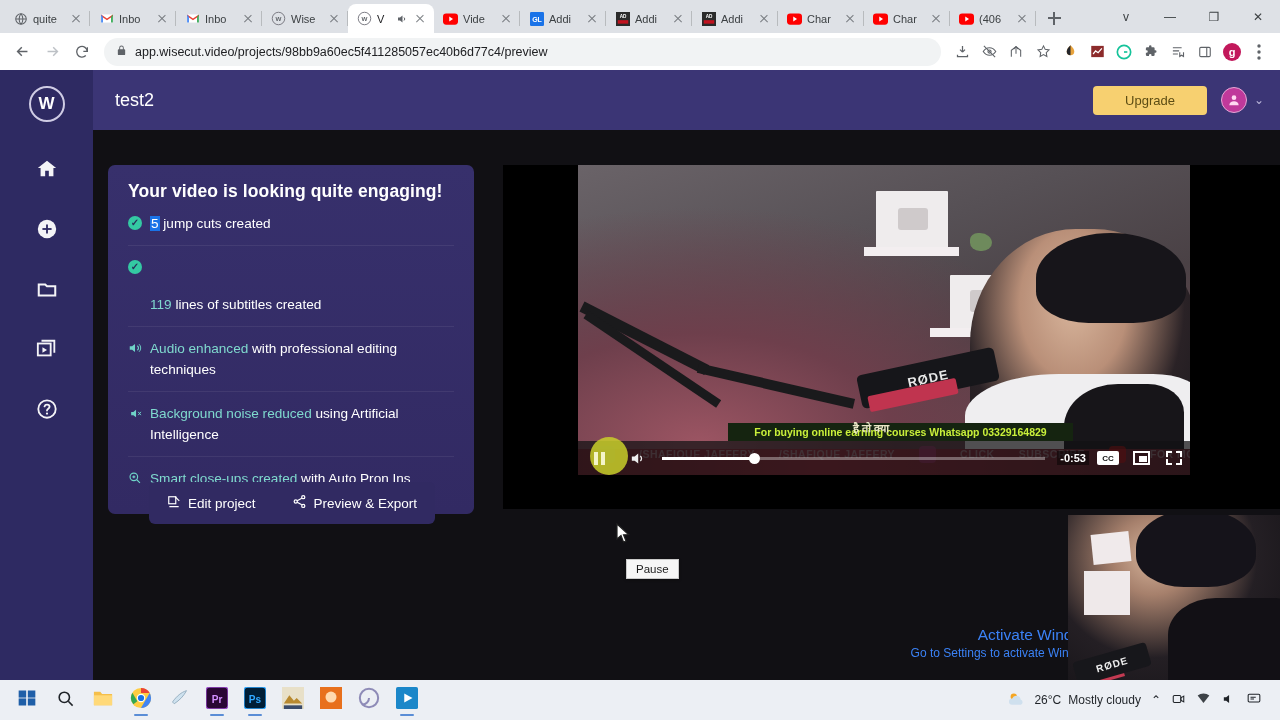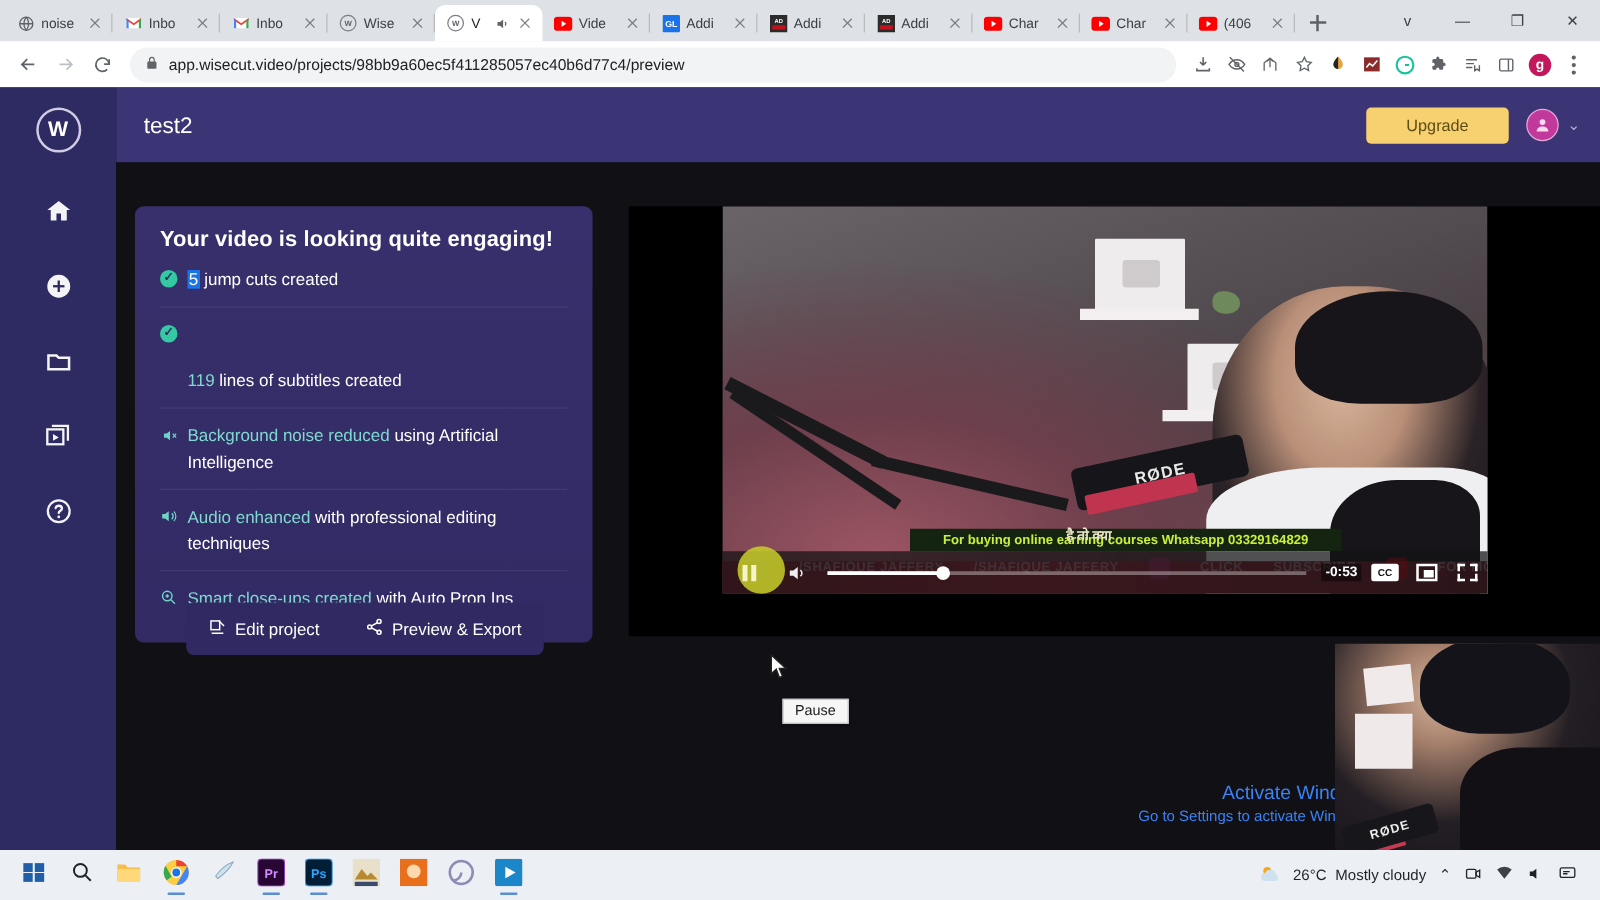--- a/index.html
+++ b/index.html
@@ -218,21 +218,21 @@
 
   <div class="browser">
     <div class="tabstrip" id="tabstrip">
         <div class="tab">
           <span class="tab-fav">
             <svg width="14" height="14" viewBox="0 0 24 24" fill="none" stroke="#5f6368" stroke-width="1.8">
               <circle cx="12" cy="12" r="9"></circle>
               <path d="M3 12h18M12 3a14 14 0 010 18M12 3a14 14 0 000 18"></path>
             </svg>
           </span>
-          <span class="tab-title">noise</span>
+          <span class="tab-title">quite</span>
           <span class="tab-close"></span>
           <span class="divider"></span>
         </div>
         <div class="tab">
           <span class="tab-fav">
             <svg width="14" height="11" viewBox="0 0 24 18">
               <path d="M2 2h20v14H2z" fill="#fff"></path>
               <path d="M2 2l10 7 10-7v3l-10 7L2 5z" fill="#ea4335"></path>
               <path d="M2 2v14h3V6z" fill="#4285f4"></path>
               <path d="M22 2v14h-3V6z" fill="#34a853"></path>
@@ -527,37 +527,37 @@
         <div id="info-rows">
             <div class="info-row">
               <span class="ico-badge check">✓</span>
               <span style="flex:1 1 auto;"><span class="hl-sel">5</span><span> jump cuts created</span></span>
             </div>
             <div class="info-row">
               <span class="ico-badge check">✓</span>
               <span style="flex:1 1 auto;margin-top:37px;"><span class="hl">119</span><span> lines of subtitles created</span></span>
             </div>
             <div class="info-row">
-              <span class="ico-badge noise">
-                <svg width="13" height="13" viewBox="0 0 24 24" fill="#6fd3c8">
-                  <path d="M4 9v6h4l5 4V5L8 9H4z"></path>
-                  <path d="M17 9l5 6M22 9l-5 6" stroke="#6fd3c8" stroke-width="1.8"></path>
-                </svg>
-              </span>
-              <span style="flex:1 1 auto;"><span class="hl">Background noise reduced</span><span> using Artificial Intelligence</span></span>
-            </div>
-            <div class="info-row">
               <span class="ico-badge audio">
                 <svg width="14" height="14" viewBox="0 0 24 24" fill="#6fd3c8">
                   <path d="M3 9v6h4l5 4V5L7 9H3z"></path>
                   <path d="M16 8a5 5 0 010 8" stroke="#6fd3c8" stroke-width="2" fill="none"></path>
                   <path d="M19 5.5a9 9 0 010 13" stroke="#6fd3c8" stroke-width="1.6" fill="none"></path>
                 </svg>
               </span>
               <span style="flex:1 1 auto;"><span class="hl">Audio enhanced</span><span> with professional editing techniques</span></span>
+            </div>
+            <div class="info-row">
+              <span class="ico-badge noise">
+                <svg width="13" height="13" viewBox="0 0 24 24" fill="#6fd3c8">
+                  <path d="M4 9v6h4l5 4V5L8 9H4z"></path>
+                  <path d="M17 9l5 6M22 9l-5 6" stroke="#6fd3c8" stroke-width="1.8"></path>
+                </svg>
+              </span>
+              <span style="flex:1 1 auto;"><span class="hl">Background noise reduced</span><span> using Artificial Intelligence</span></span>
             </div>
             <div class="info-row">
               <span class="ico-badge zoom">
                 <svg width="14" height="14" viewBox="0 0 24 24" fill="none" stroke="#6fd3c8" stroke-width="2">
                   <circle cx="10" cy="10" r="6.5"></circle>
                   <path d="M15 15l5.5 5.5M7.5 10h5M10 7.5v5"></path>
                 </svg>
               </span>
               <span style="flex:1 1 auto;"><span class="hl">Smart close-ups created</span><span> with Auto Pron Ins</span></span>
             </div>

